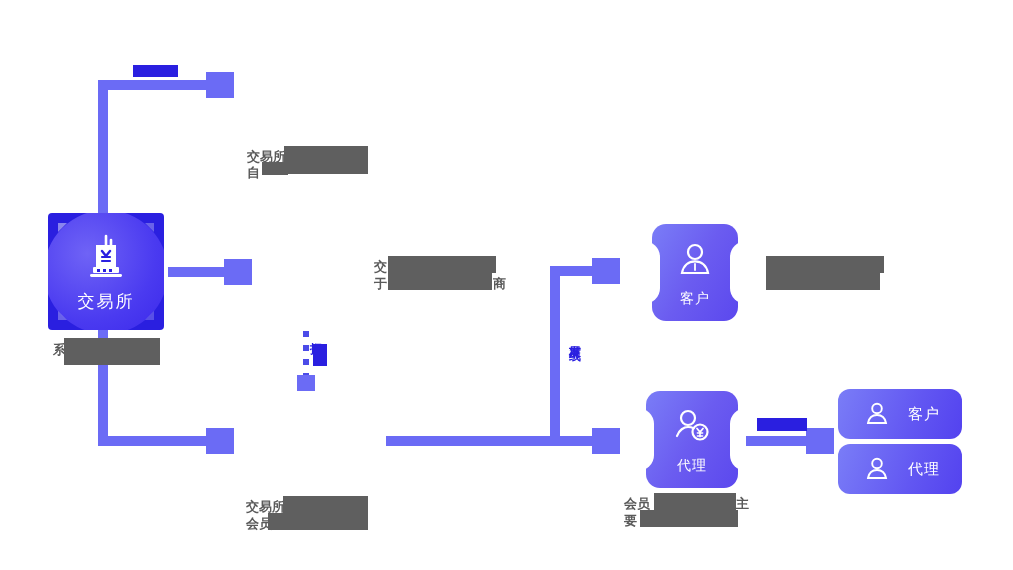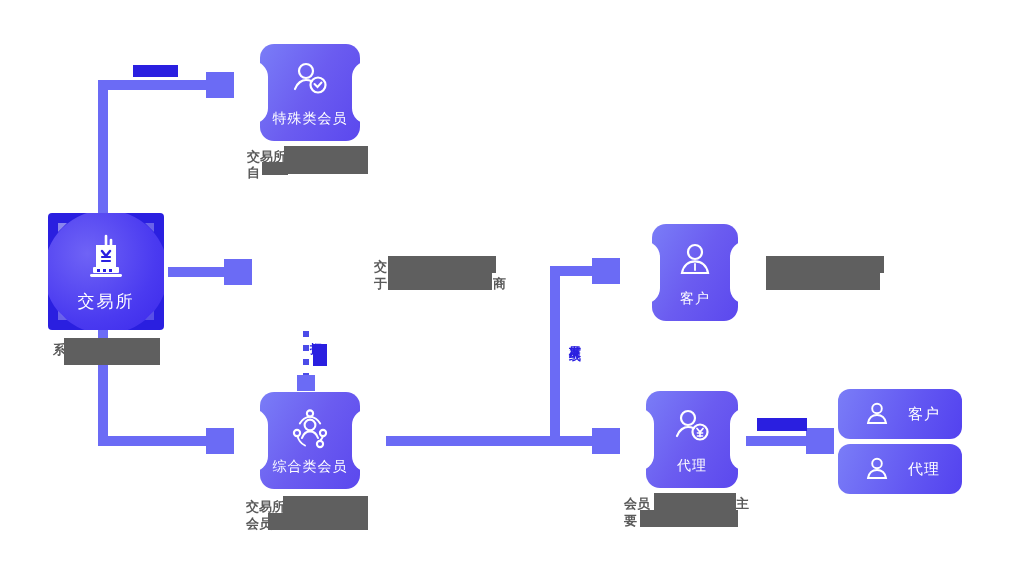--- a/index.html
+++ b/index.html
@@ -136,50 +136,22 @@
         <rect x="15" y="37" width="26" height="6" rx="1" fill="#fff" stroke="none"></rect>
         <rect x="19" y="39" width="3" height="3" fill="#2a1fe0" stroke="none"></rect>
         <rect x="25" y="39" width="3" height="3" fill="#2a1fe0" stroke="none"></rect>
         <rect x="31" y="39" width="3" height="3" fill="#2a1fe0" stroke="none"></rect>
         <rect x="12" y="44" width="32" height="3" rx="1.4" fill="#fff" stroke="none"></rect>
       </svg>
     </span>
     <span class="caption">交易所</span>
   </div>
 
-  <div class="node" style="left:260px;top:44px;width:100px;height:97px;">
-    <span class="glyph">
-      <svg viewBox="0 0 46 46" fill="none" stroke="#fff" stroke-width="2.2" stroke-linecap="round">
-        <circle cx="19" cy="13" r="7"></circle>
-        <path d="M8 31c2-6 7-9 11-9 2 0 4 .4 5.6 1.2"></path>
-        <circle cx="31" cy="27" r="7.5"></circle>
-        <path d="M27.5 26 l3 3 l4 -4.5" stroke-width="2"></path>
-      </svg>
-    </span>
-    <span class="caption">特殊类会员</span>
-  </div>
-
-
-  <div class="node" style="left:260px;top:392px;width:100px;height:97px;">
-    <span class="glyph">
-      <svg viewBox="0 0 46 46" fill="none" stroke="#fff" stroke-width="2.1" stroke-linecap="round">
-        <circle cx="23" cy="19" r="5.4"></circle>
-        <path d="M15 32c1.6-4.4 4.6-6.6 8-6.6s6.4 2.2 8 6.6"></path>
-        <circle cx="23" cy="7.5" r="3.1"></circle>
-        <circle cx="10" cy="27" r="3.1"></circle>
-        <circle cx="36" cy="27" r="3.1"></circle>
-        <circle cx="33" cy="38" r="3.1"></circle>
-        <path d="M12.8 17.5 A14 14 0 0 1 23 10.6" stroke-width="1.9"></path>
-        <path d="M23 10.6 A14 14 0 0 1 33.2 17.5" stroke-width="1.9"></path>
-        <path d="M36 30.1 A14 14 0 0 1 33 35" stroke-width="1.9"></path>
-        <path d="M10.5 30.1 A14 14 0 0 0 18 39.5" stroke-width="1.9"></path>
-      </svg>
-    </span>
-    <span class="caption">综合类会员</span>
-  </div>
+
+
 
   <div class="node" style="left:652px;top:224px;width:86px;height:97px;">
     <span class="glyph">
       <svg viewBox="0 0 46 46" fill="none" stroke="#fff" stroke-width="2.2" stroke-linecap="round">
         <circle cx="23" cy="14" r="7"></circle>
         <path d="M10 35c1.4-7.6 6.6-11.6 13-11.6S34.6 27.4 36 35z"></path>
         <path d="M23 26 v6" stroke-width="1.8"></path>
       </svg>
     </span>
     <span class="caption">客户</span>

